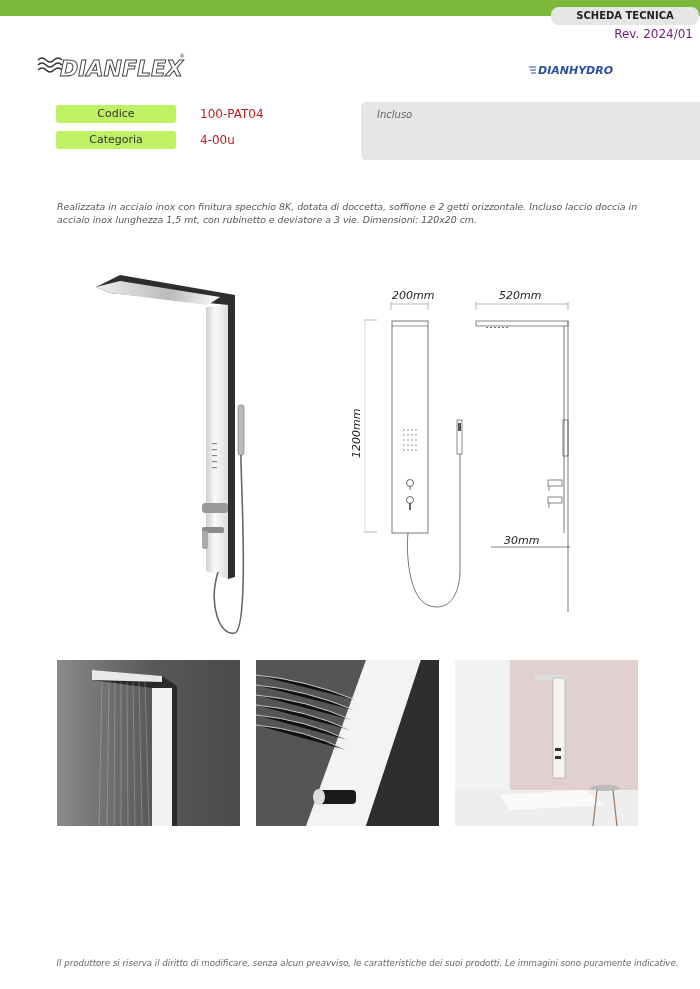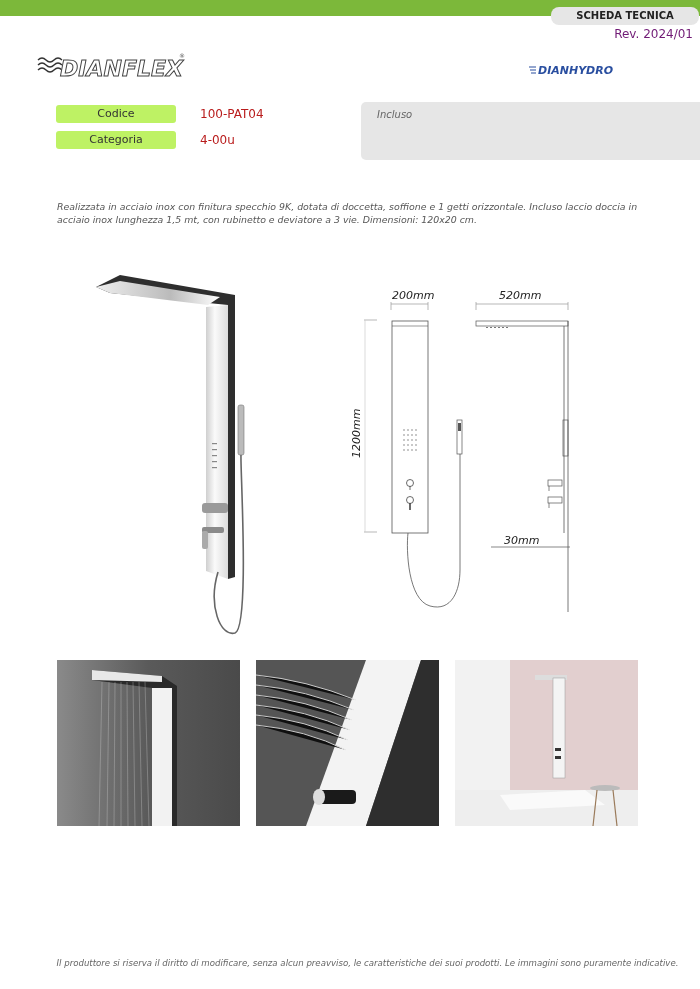--- a/index.html
+++ b/index.html
@@ -42,21 +42,21 @@
 
 <div class="lbl" style="top:105px;">Codice</div>
 <div class="val" style="top:107px;">100-PAT04</div>
 <div class="lbl" style="top:131px;">Categoria</div>
 <div class="val" style="top:133px;">4-00u</div>
 
 <div class="prod-box">
   <div class="prod-label">Incluso</div>
 </div>
 
-<div class="desc">Realizzata in acciaio inox con finitura specchio 9K, dotata di doccetta, soffione e 1 getti orizzontale. Incluso laccio doccia in acciaio inox lunghezza 1,5 mt, con rubinetto e deviatore a 3 vie. Dimensioni: 120x20 cm.</div>
+<div class="desc">Realizzata in acciaio inox con finitura specchio 8K, dotata di doccetta, soffione e 2 getti orizzontale. Incluso laccio doccia in acciaio inox lunghezza 1,5 mt, con rubinetto e deviatore a 3 vie. Dimensioni: 120x20 cm.</div>
 
 <svg class="product-img" viewBox="0 0 170 375">
   <defs>
     <linearGradient id="steel" x1="0" x2="1">
         <stop offset="0" stop-color="#cfcfcf"></stop>
         <stop offset=".4" stop-color="#fafafa"></stop>
         <stop offset="1" stop-color="#dcdcdc"></stop>
       </linearGradient>
     <linearGradient id="top" x1="0" x2="1">
         <stop offset="0" stop-color="#eee"></stop>

